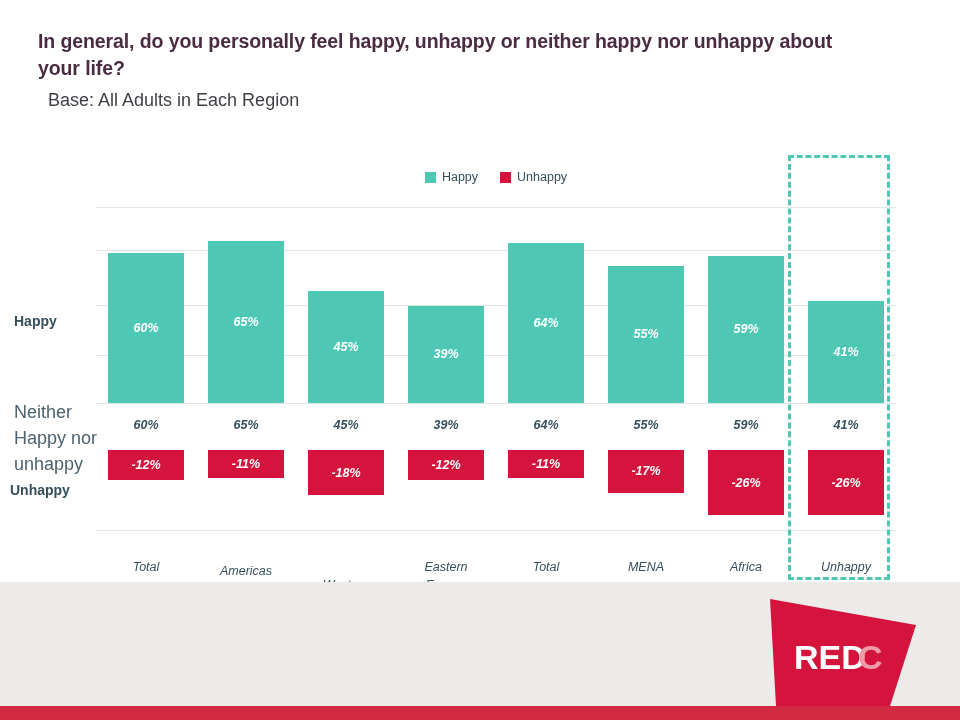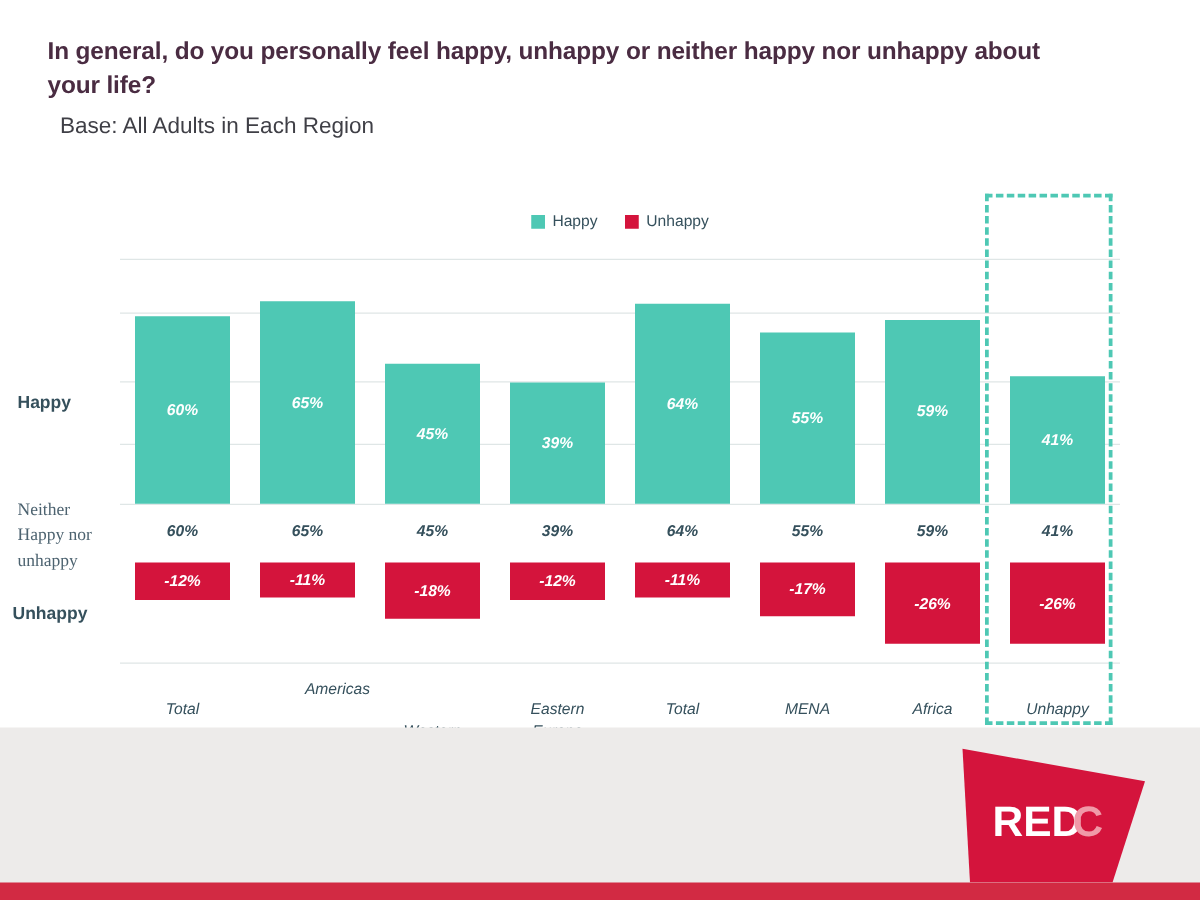--- a/index.html
+++ b/index.html
@@ -154,23 +154,22 @@
   #row-label-happy {
     left: 14px;
     top: 313px;
     font-weight: bold;
     font-size: 14px;
   }
   #row-label-neither {
     left: 14px;
     top: 399px;
     line-height: 1.45;
-    font-size: 14px;
+    font-size: 18px;
     color: #4d6370;
-    font-family: Liberation Serif, serif;
   }
   #row-label-unhappy {
     left: 10px;
     top: 482px;
     font-weight: bold;
     font-size: 14px;
   }
 
   
   #ireland-highlight {
@@ -254,21 +253,21 @@
         <div class="cat-label" style="top: 408px;">Total</div>
       </div>
       <div class="col">
         <div class="bar-happy" style="height: 162.5px; top: 90.5px; background: rgb(78, 200, 180);">
           <span class="bar-value">65%</span>
         </div>
         <div class="neither-value" style="top: 268px;">65%</div>
         <div class="bar-unhappy" style="height: 27.5px; top: 300px; background: rgb(212, 20, 60);">
           <span class="bar-value">-11%</span>
         </div>
-        <div class="cat-label" style="top: 392px; text-align: right;">Americas</div>
+        <div class="cat-label" style="top: 412px;">Americas</div>
       </div>
       <div class="col">
         <div class="bar-happy" style="height: 112.5px; top: 140.5px; background: rgb(78, 200, 180);">
           <span class="bar-value">45%</span>
         </div>
         <div class="neither-value" style="top: 268px;">45%</div>
         <div class="bar-unhappy" style="height: 45px; top: 300px; background: rgb(212, 20, 60);">
           <span class="bar-value">-18%</span>
         </div>
         <div class="cat-label" style="top: 403px; margin-top: 23px;">Western<br>Europe</div>

